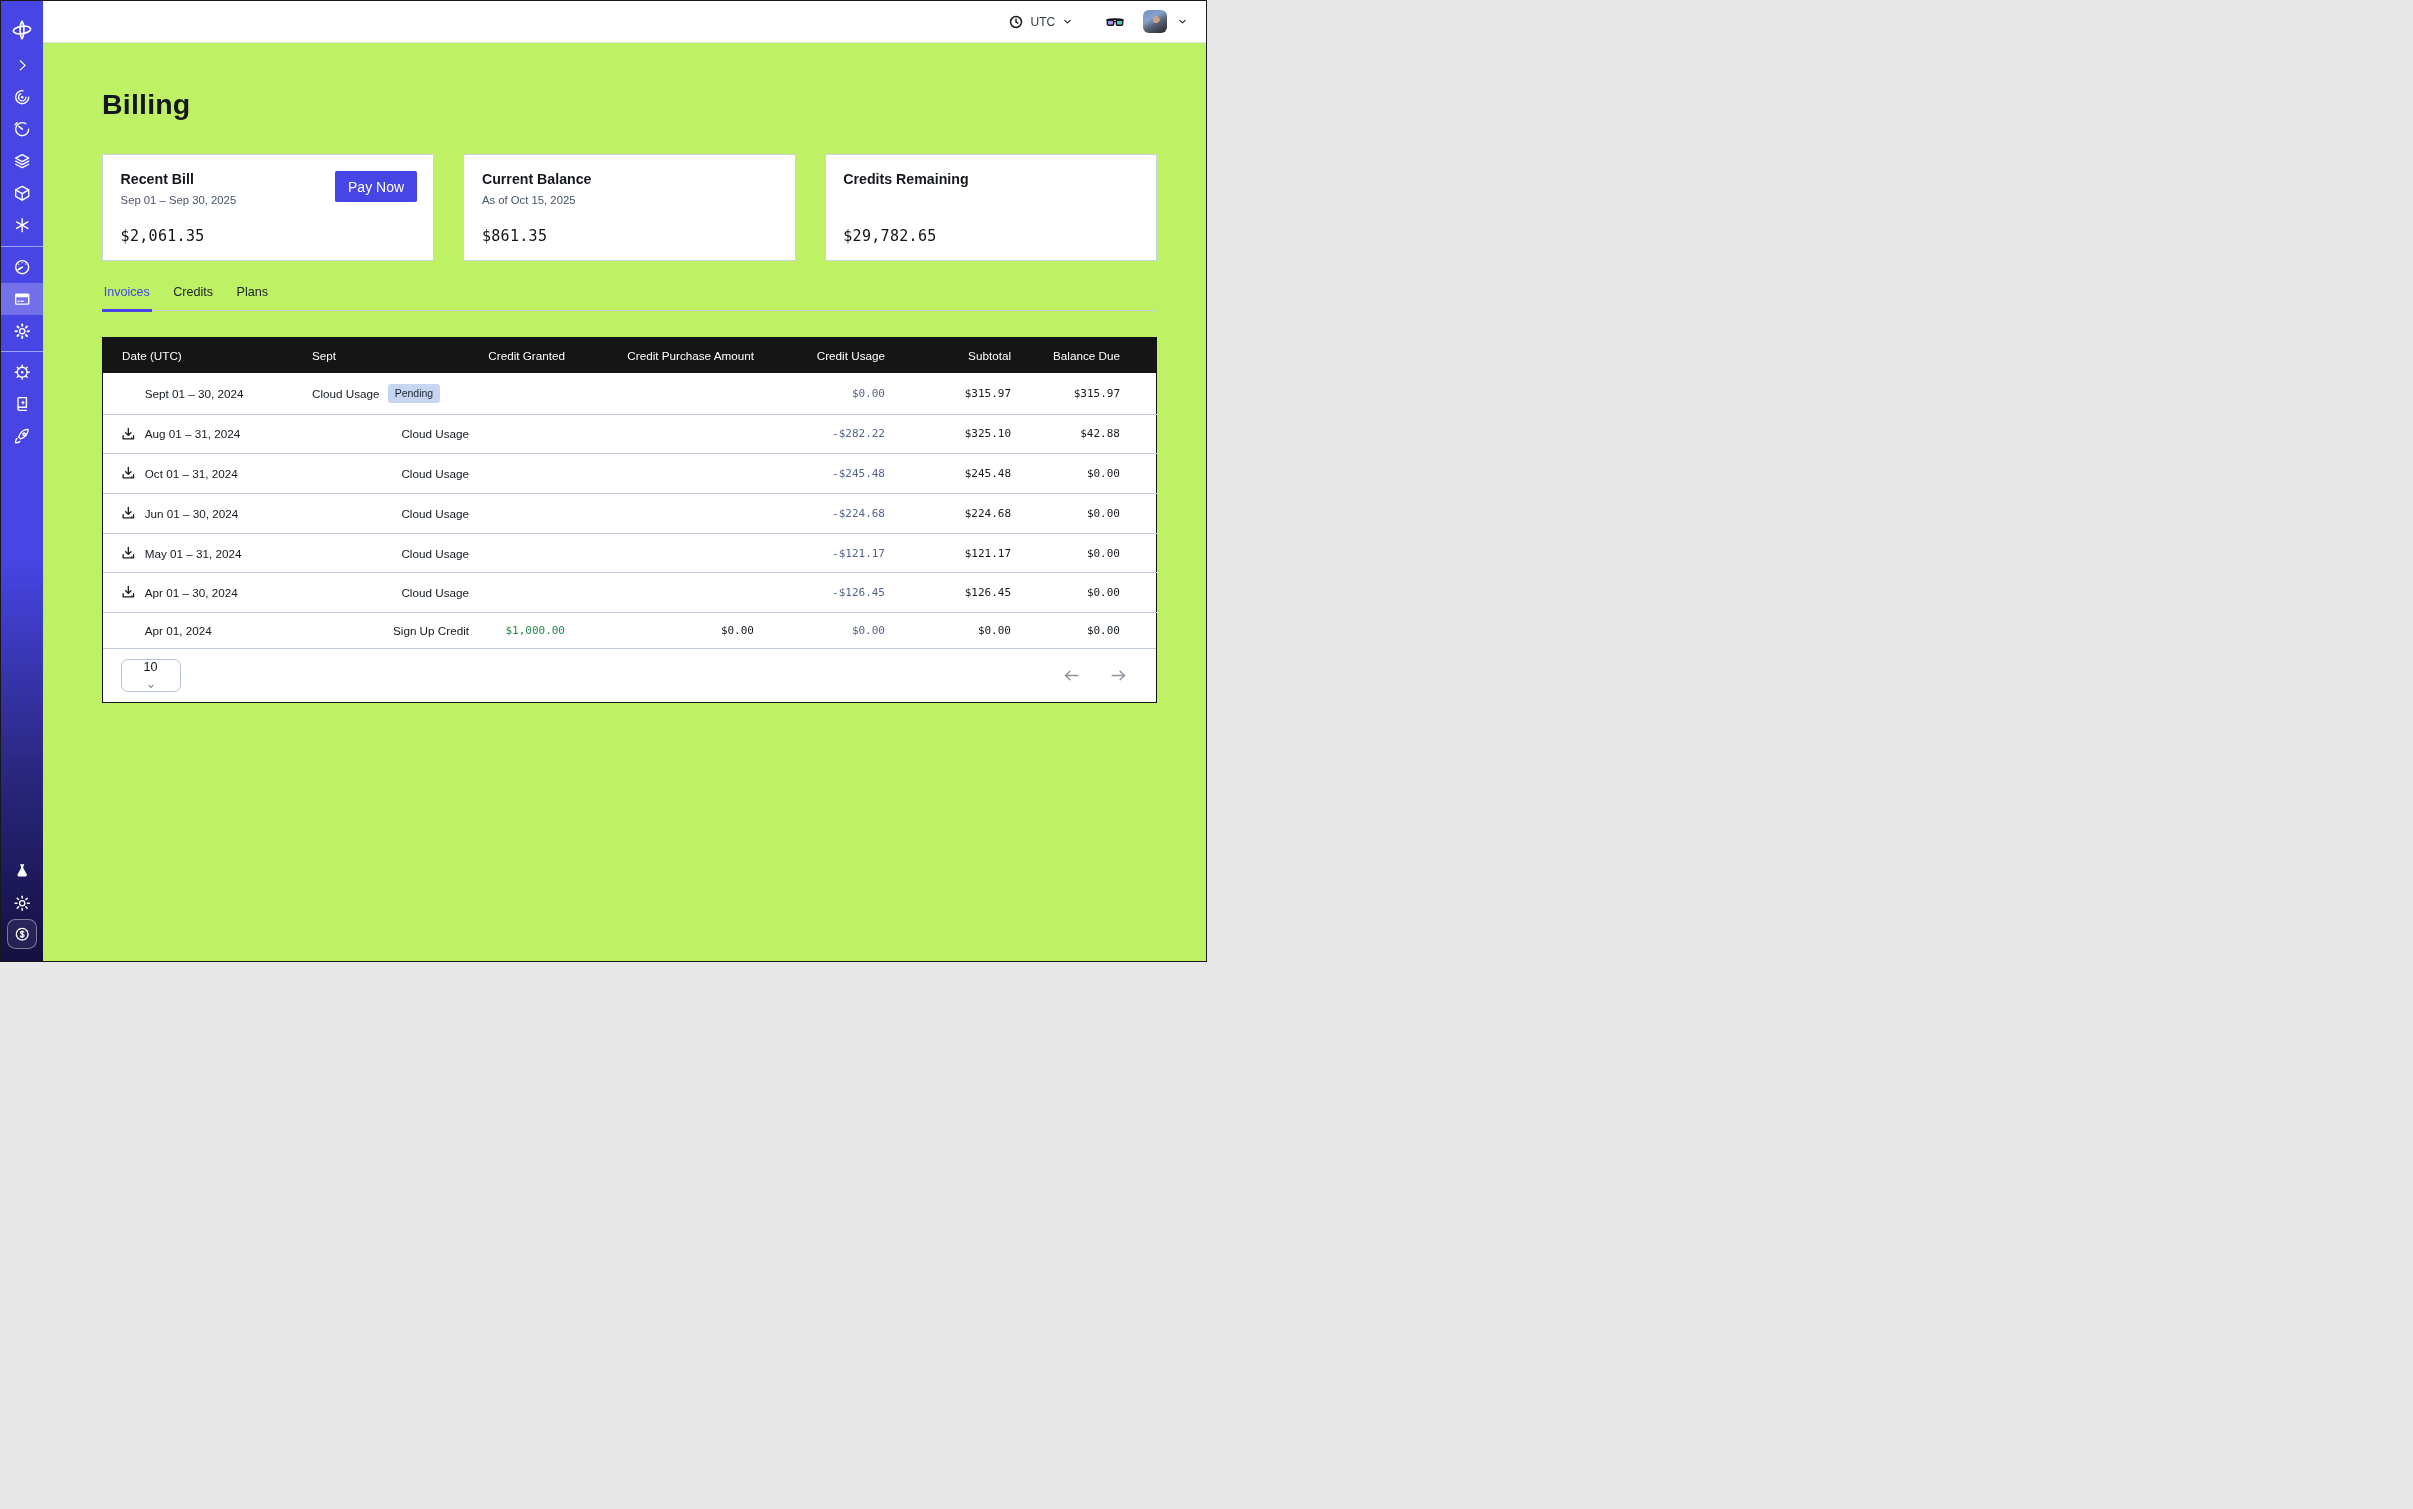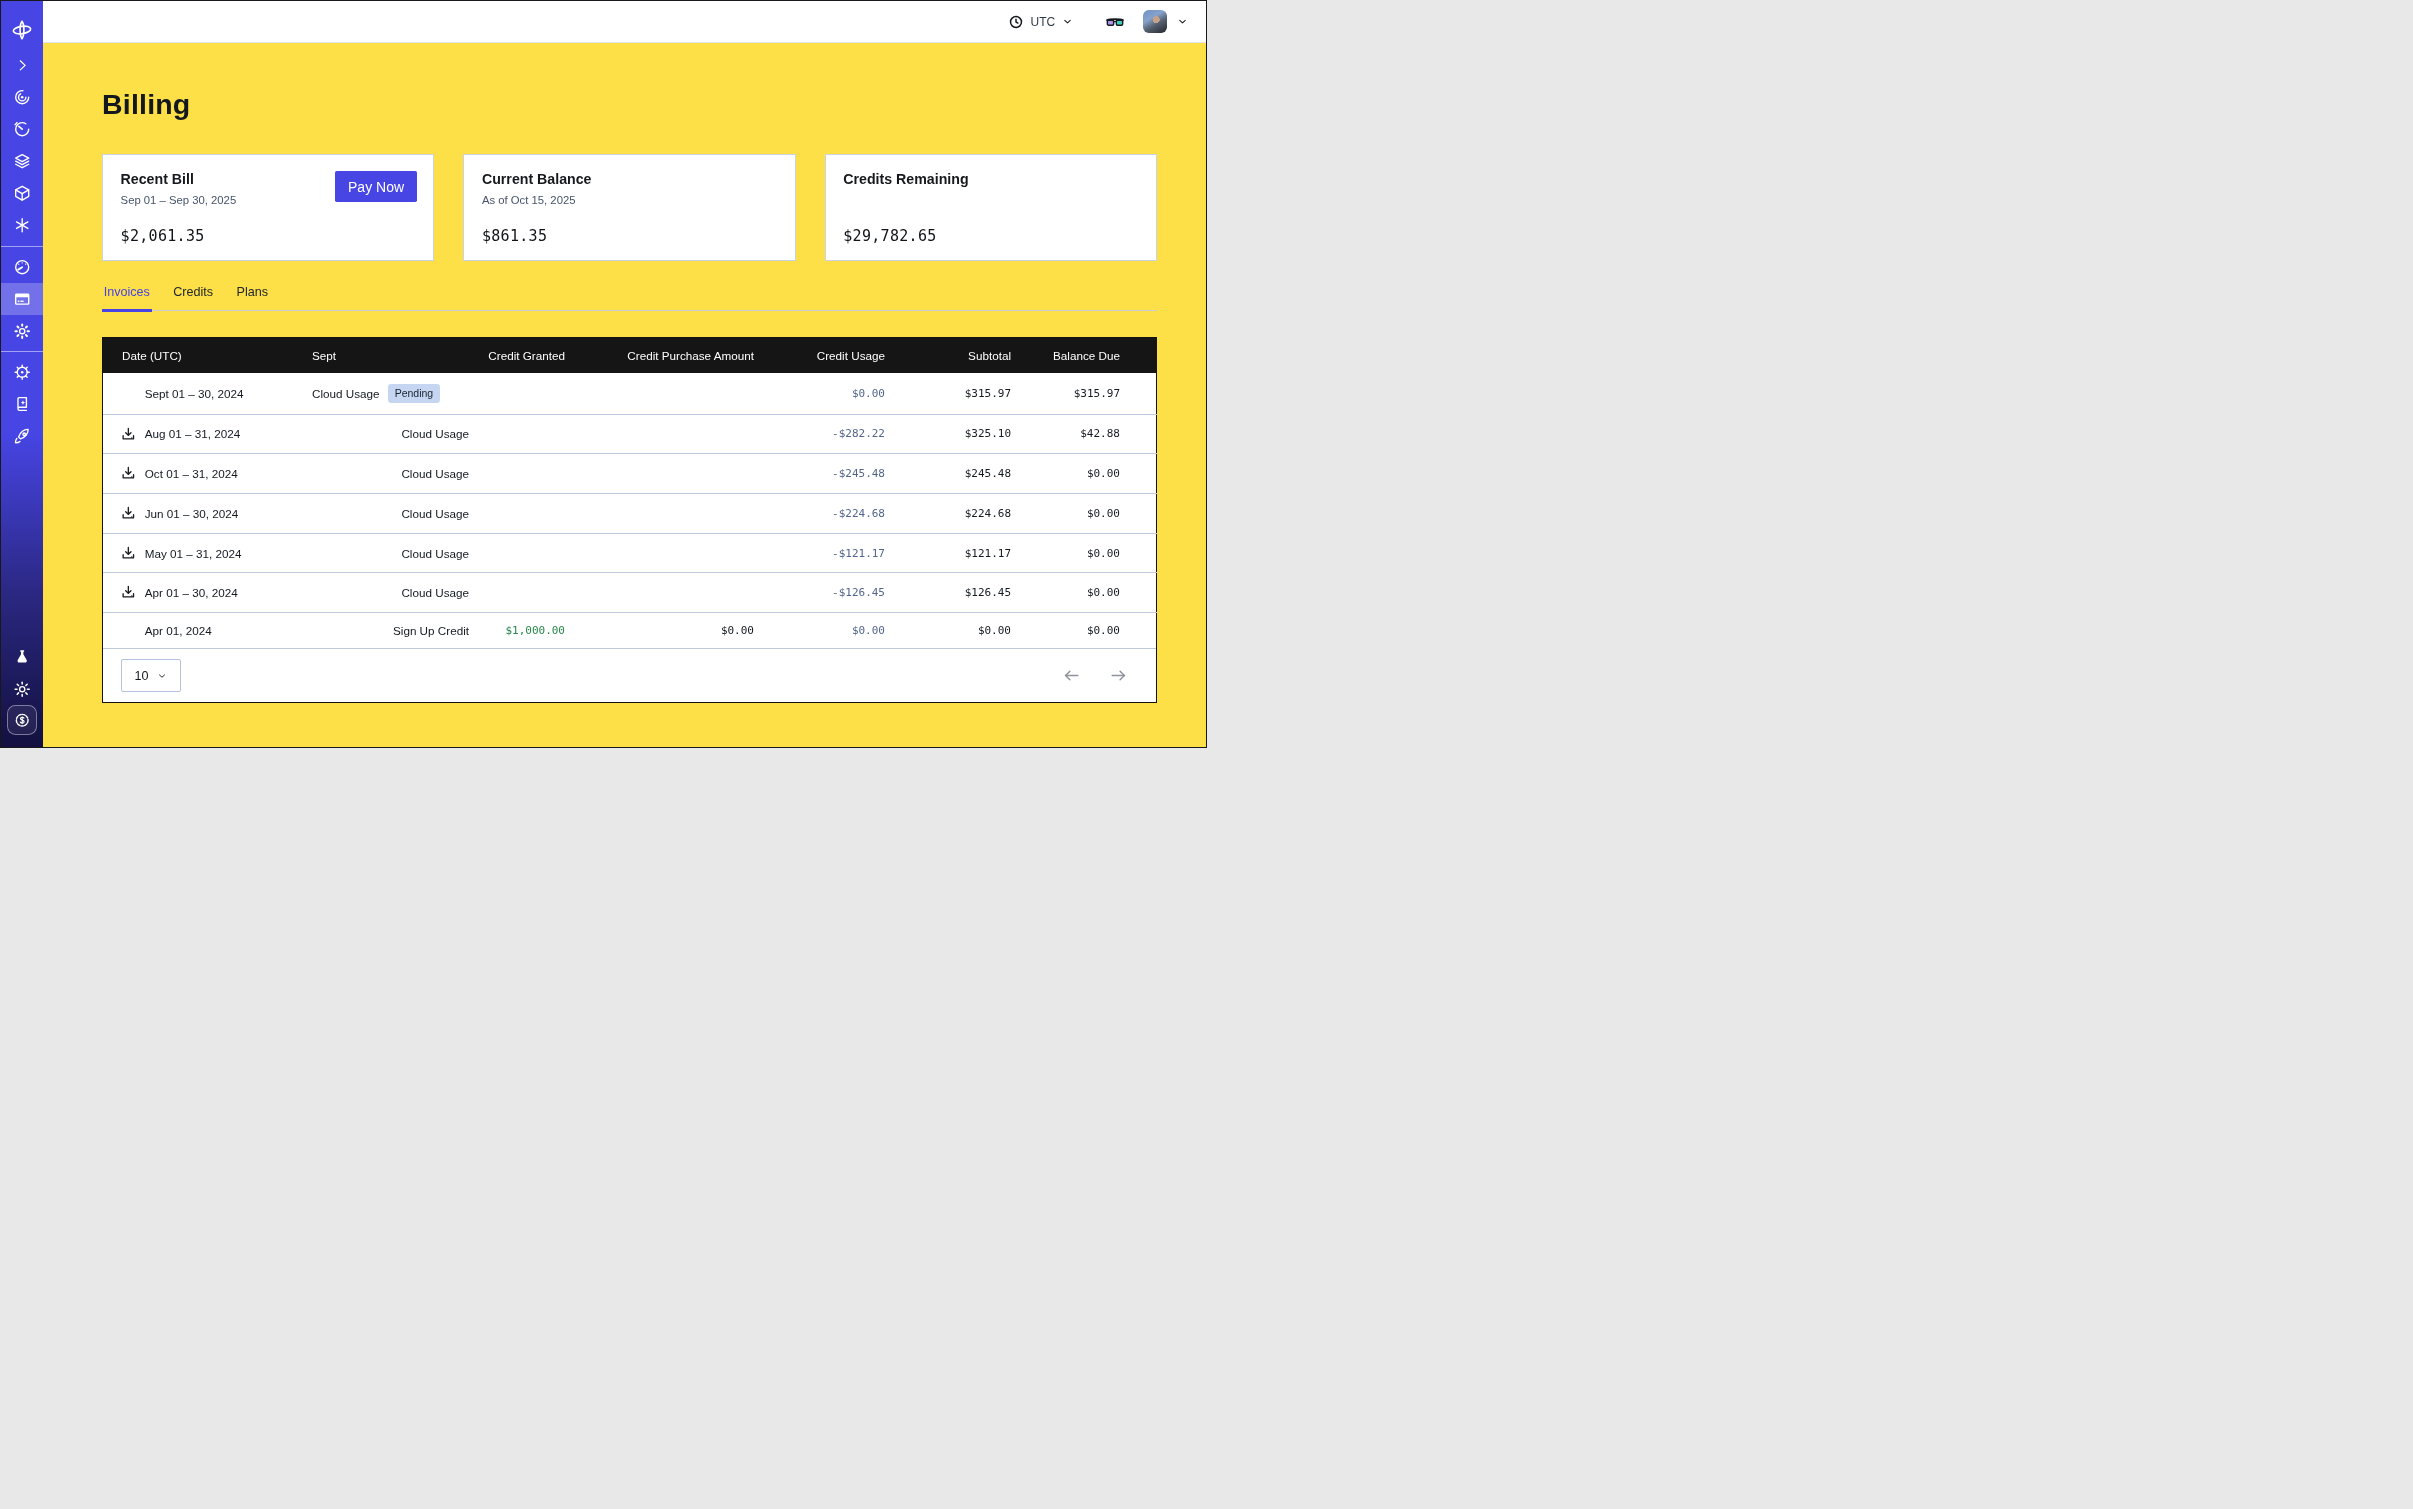--- a/index.html
+++ b/index.html
@@ -1,18 +1,18 @@
 <!DOCTYPE html>
 <html style="font-size:13.4px"><head>
 <meta charset="utf-8">
 <style>
   * { box-sizing: border-box; }
   html,body { margin:0; padding:0; background:#e8e8e8; }
   .screen {
-    width:1207px; height:748px; border:1.7px solid #17171c; background:#fde047;
+    width:1207px; height:962px; border:1.7px solid #17171c; background:#bef264;
     display:flex; overflow:hidden; position:relative;
     font-family:"Liberation Sans","DejaVu Sans",sans-serif; color:#15181d;
   }
   
   .sidebar {
     width:42px; flex:none; display:flex; flex-direction:column; align-items:center;
     background:linear-gradient(180deg,#4745e4 0%,#4745e4 58%,#2a2780 80%,#131040 100%);
     padding-top:10px;
   }
   .sb-item { width:100%; height:32px; display:flex; align-items:center; justify-content:center; }
@@ -76,22 +76,22 @@
   .dl-btn svg { stroke:#191c20; fill:none; stroke-width:1.9; stroke-linecap:round; stroke-linejoin:round; }
   .dl-spacer { width:16.7px; flex:none; }
   .type-cell { display:flex; align-items:center; }
   .badge { background:#c6d6f2; color:#18222e; font-size:10.5px; padding:3.3px 6.7px; border-radius:3.3px; margin-left:8.4px; }
   .mono { font-family:"DejaVu Sans Mono",monospace; font-size:11px; }
   .usage { color:#53658c; }
   .green { color:#26874a; }
   
   .table-footer { display:flex; align-items:center; border-top:0.8px solid #bfcade; padding:10px 28px 10px 17.6px; }
   .page-size {
-    width:60px; height:33px; border:0.8px solid #b6c2dc; border-radius:2px; background:#fff;
-    display:flex; align-items:center; justify-content:center; gap:8.4px; font-size:12.6px; cursor:pointer;
+    width:60px; height:33px; border:0.8px solid #b6c2dc; border-radius:7px; background:#fff;
+    display:flex; align-items:center; gap:8.4px; font-size:12.6px; cursor:pointer;flex-direction:column;
   }
   .pager { margin-left:auto; display:flex; gap:28.5px; }
   .pager button { background:none; border:none; padding:0; cursor:pointer; display:flex; }
   .pager svg { stroke:#8d929b; fill:none; stroke-width:1.8; stroke-linecap:round; stroke-linejoin:round; }
   .caret-svg { stroke:#16181c; fill:none; stroke-width:2.2; stroke-linecap:round; stroke-linejoin:round; }
 </style>
 </head>
 <body>
 
 <div class="screen">

